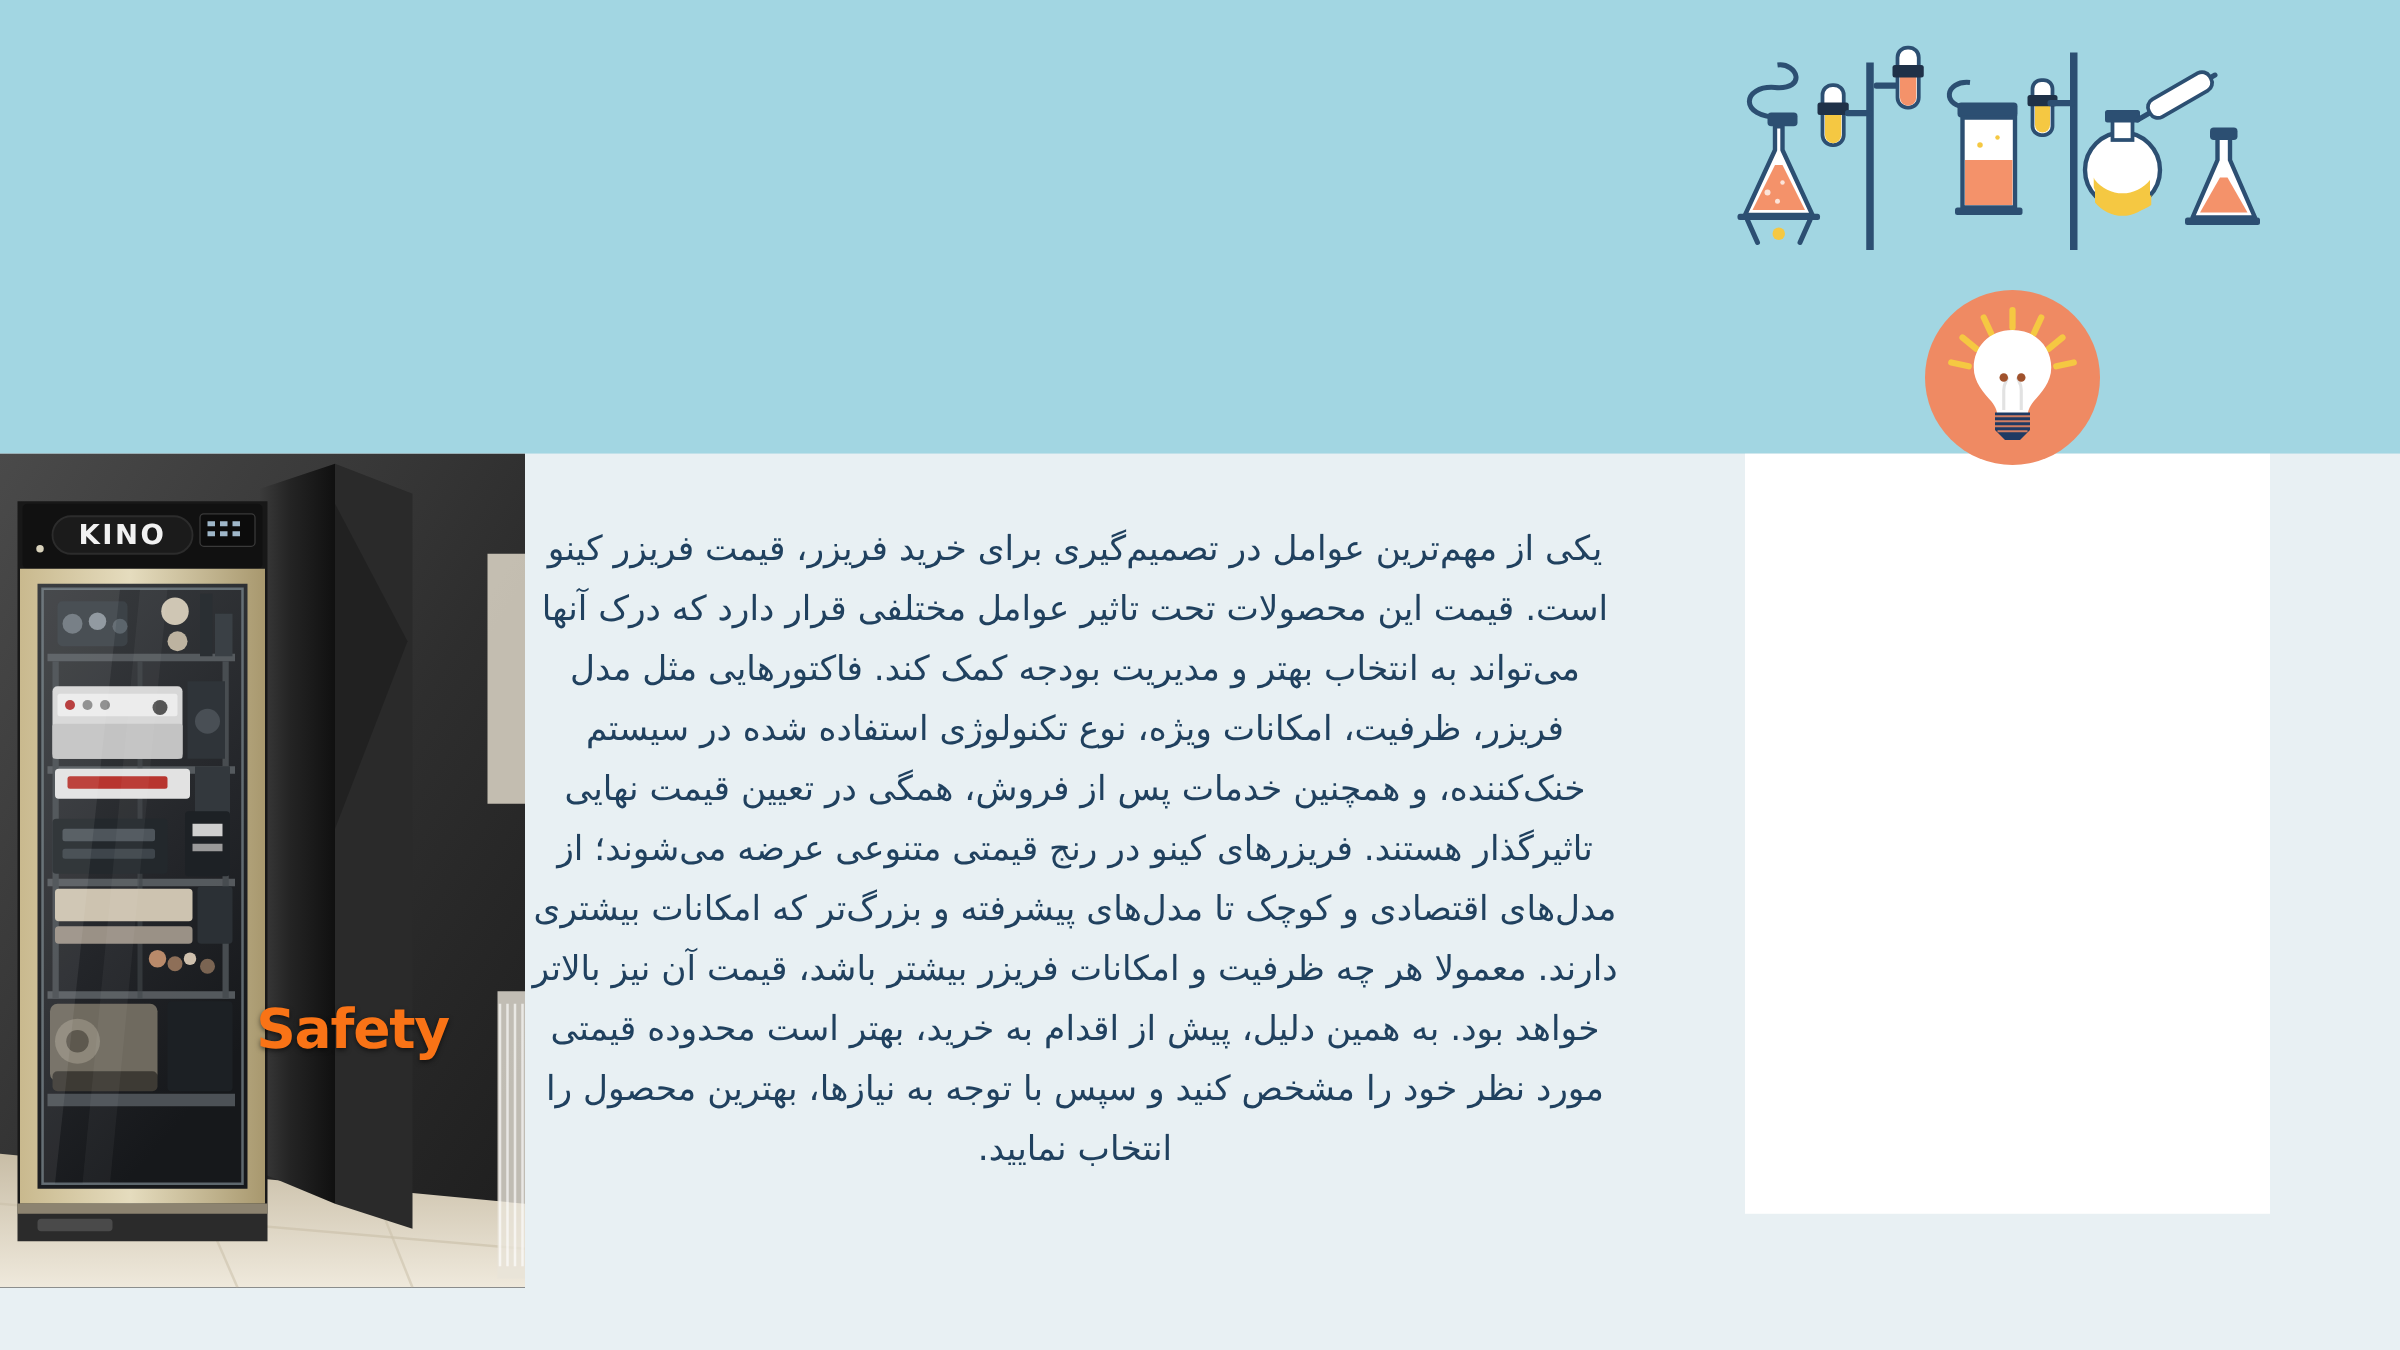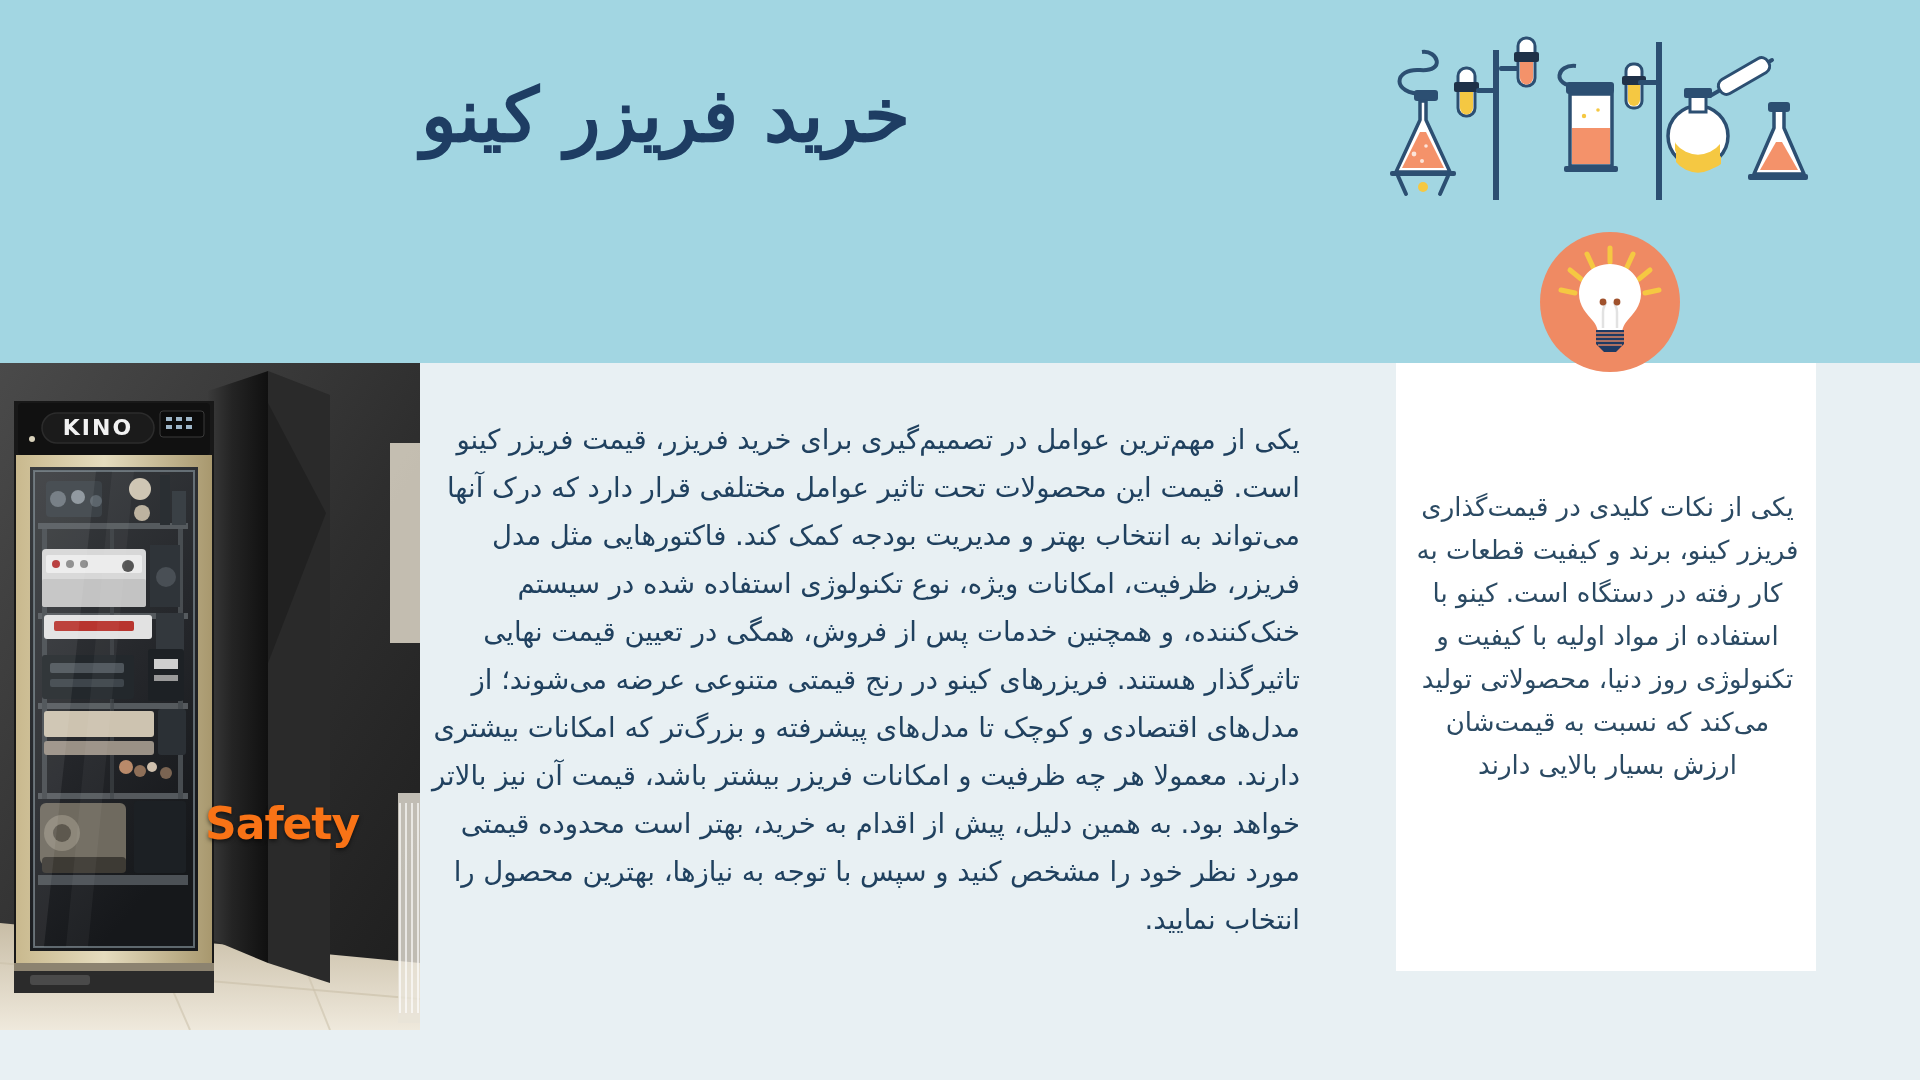--- a/index.html
+++ b/index.html
@@ -70,21 +70,21 @@
     white-space:nowrap;
   }
   .word-safety  { left:205px; top:435px; }
 
   
   .main-text {
     position:absolute;
     left:420px; top:415px;
     width:880px;
     direction:rtl;
-    text-align:right;
+    text-align:center;
     font-size:27.5px;
     line-height:48px;
     color:#20415f;
     font-family:"DejaVu Sans","Liberation Sans",sans-serif;
   }
 
   
   .side-card {
     position:absolute;
     left:1396px; top:363px;
@@ -110,21 +110,20 @@
   }
   .bulb-badge svg { display:block; width:100%; height:100%; }
 </style>
 </head>
 <body>
 
 <div id="slide">
 
   <div class="header-band"></div>
 
-  <h1 class="page-title">خرید فریزر کینو</h1>
 
   <div class="lab-illustration">
     <svg viewBox="0 0 440 180" xmlns="http://www.w3.org/2000/svg">
       <g stroke="none">
 
         <path d="M44 70 C 10 70, 14 44, 40 46 C 66 48, 58 26, 42 28" fill="none" stroke="#2c4f72" stroke-width="4"></path>
         <rect x="34" y="66" width="24" height="11" rx="3" fill="#2c4f72"></rect>
         <path d="M40 77 L40 96 L16 148 L70 148 L46 96 L46 77 Z" fill="#ffffff" stroke="#2c4f72" stroke-width="3.5" stroke-linejoin="round"></path>
         <path d="M40 108 L22 144 L64 144 L46 108 Z" fill="#f4926a"></path>
         <circle cx="34" cy="130" r="2.4" fill="#fff" opacity=".75"></circle>
@@ -317,21 +316,20 @@
     </svg>
 
     <span class="photo-word word-safety">Safety</span>
 
   </div>
 
   <p class="main-text">یکی از مهم‌ترین عوامل در تصمیم‌گیری برای خرید فریزر، قیمت فریزر کینو است. قیمت این محصولات تحت تاثیر عوامل مختلفی قرار دارد که درک آنها می‌تواند به انتخاب بهتر و مدیریت بودجه کمک کند. فاکتورهایی مثل مدل فریزر، ظرفیت، امکانات ویژه، نوع تکنولوژی استفاده شده در سیستم خنک‌کننده، و همچنین خدمات پس از فروش، همگی در تعیین قیمت نهایی تاثیرگذار هستند. فریزرهای کینو در رنج قیمتی متنوعی عرضه می‌شوند؛ از مدل‌های اقتصادی و کوچک تا مدل‌های پیشرفته و بزرگ‌تر که امکانات بیشتری دارند. معمولا هر چه ظرفیت و امکانات فریزر بیشتر باشد، قیمت آن نیز بالاتر خواهد بود. به همین دلیل، پیش از اقدام به خرید، بهتر است محدوده قیمتی مورد نظر خود را مشخص کنید و سپس با توجه به نیازها، بهترین محصول را انتخاب نمایید.</p>
 
   <div class="side-card"></div>
 
-  <p class="side-text">یکی از نکات کلیدی در قیمت‌گذاری فریزر کینو، برند و کیفیت قطعات به کار رفته در دستگاه است. کینو با استفاده از مواد اولیه با کیفیت و تکنولوژی روز دنیا، محصولاتی تولید می‌کند که نسبت به قیمت‌شان ارزش بسیار بالایی دارند</p>
 
   <div class="bulb-badge">
     <svg viewBox="0 0 140 140" xmlns="http://www.w3.org/2000/svg">
       <circle cx="70" cy="70" r="70" fill="#ef8a63"></circle>
       <g stroke="#f5c842" stroke-width="5" stroke-linecap="round">
         <path d="M70 16 L70 30"></path>
         <path d="M47 22 L53 35"></path>
         <path d="M93 22 L87 35"></path>
         <path d="M30 38 L41 47"></path>
         <path d="M110 38 L99 47"></path>

